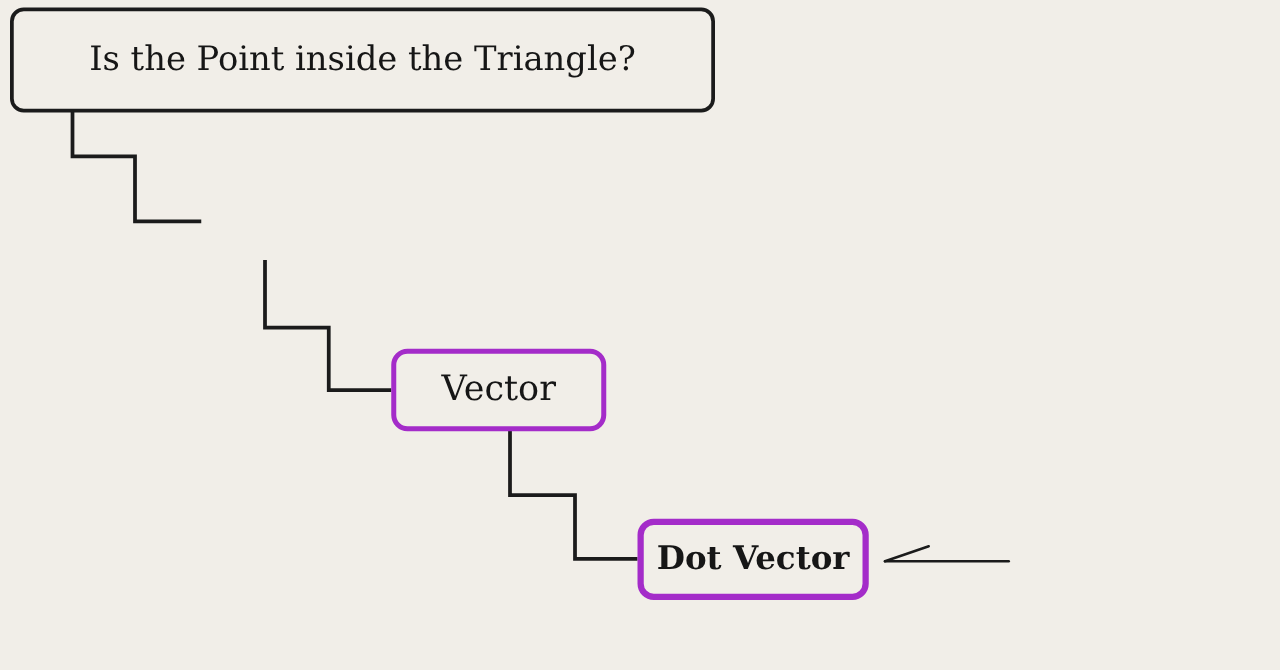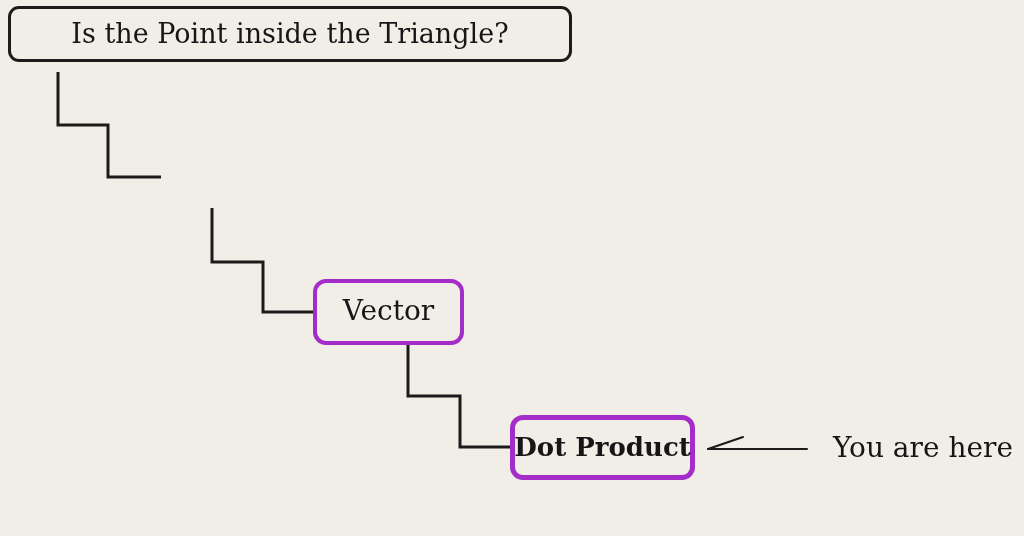--- a/index.html
+++ b/index.html
@@ -44,40 +44,40 @@
     justify-content: center;
     box-sizing: border-box;
     background: var(--background, #f1eee8);
     border-style: solid;
     border-color: var(--line, #1b1b1b);
   }
   .node-root {
     left: 8px;
     top: 6px;
     width: 564px;
-    height: 56px;
+    height: 84px;
     border-width: 3px;
     border-radius: 11px;
     border-color: var(--root-border, #1b1b1b);
     font-size: 27px;
   }
   .node-point {
     left: 161px;
     top: 142px;
     width: 182px;
     height: 67px;
     border-width: 4px;
     border-radius: 13px;
     border-color: var(--point-border, #3aa83e);
     font-size: 28px;
   }
   .node-vector {
     left: 313px;
     top: 279px;
-    width: 151px;
+    width: 172px;
     height: 66px;
     border-width: 4px;
     border-radius: 13px;
     border-color: var(--vector-border, #a42cc9);
     font-size: 28px;
   }
   .node-dot-product {
     left: 510px;
     top: 415px;
     width: 185px;
@@ -121,18 +121,17 @@
   <div class="node node-root">
     <span class="node-label">Is the Point inside the Triangle?</span>
   </div>
 
 
   <div class="node node-vector">
     <span class="node-label">Vector</span>
   </div>
 
   <div class="node node-dot-product">
-    <span class="node-label">Dot Product</span>
+    <span class="node-label">Dot Vector</span>
   </div>
 
-  <div class="annotation-label">You are here</div>
 
 </div>
 
 </body></html>

